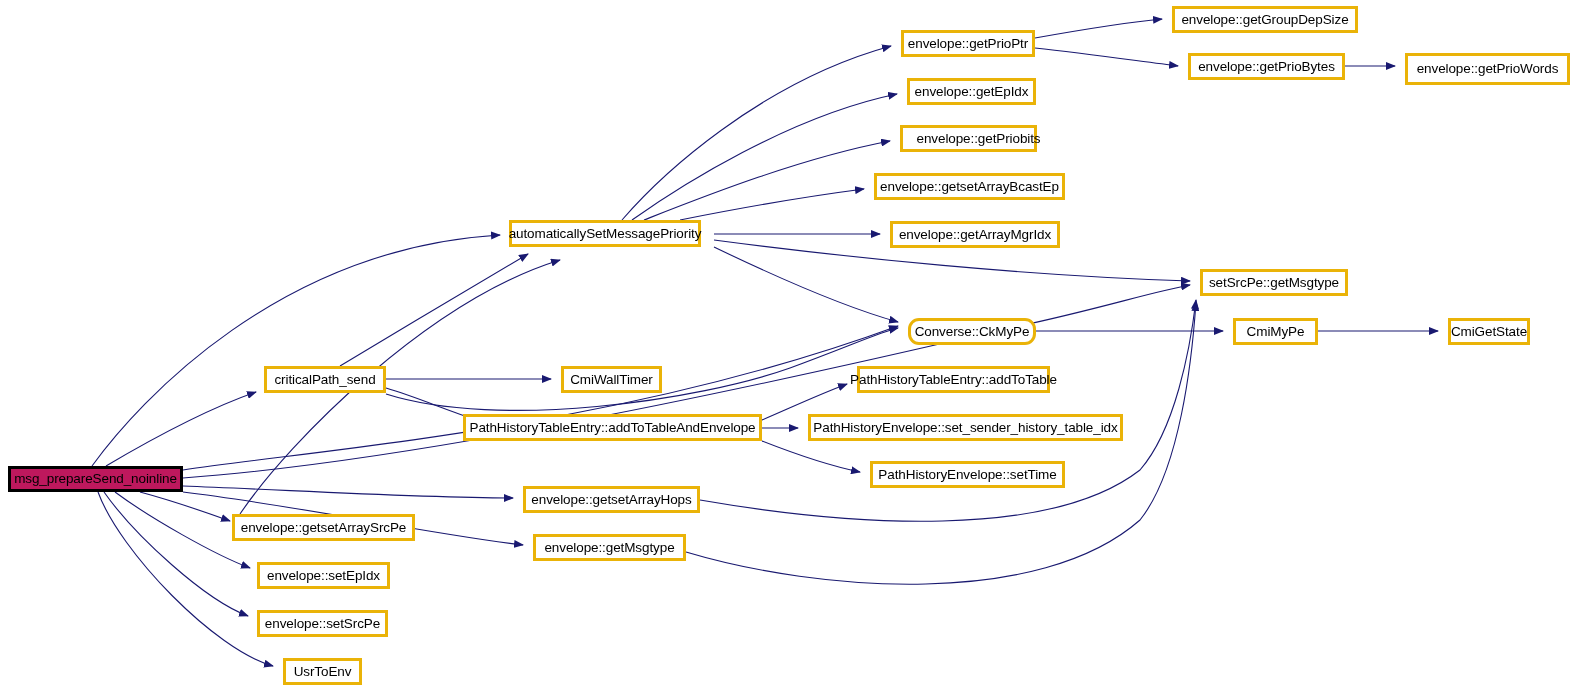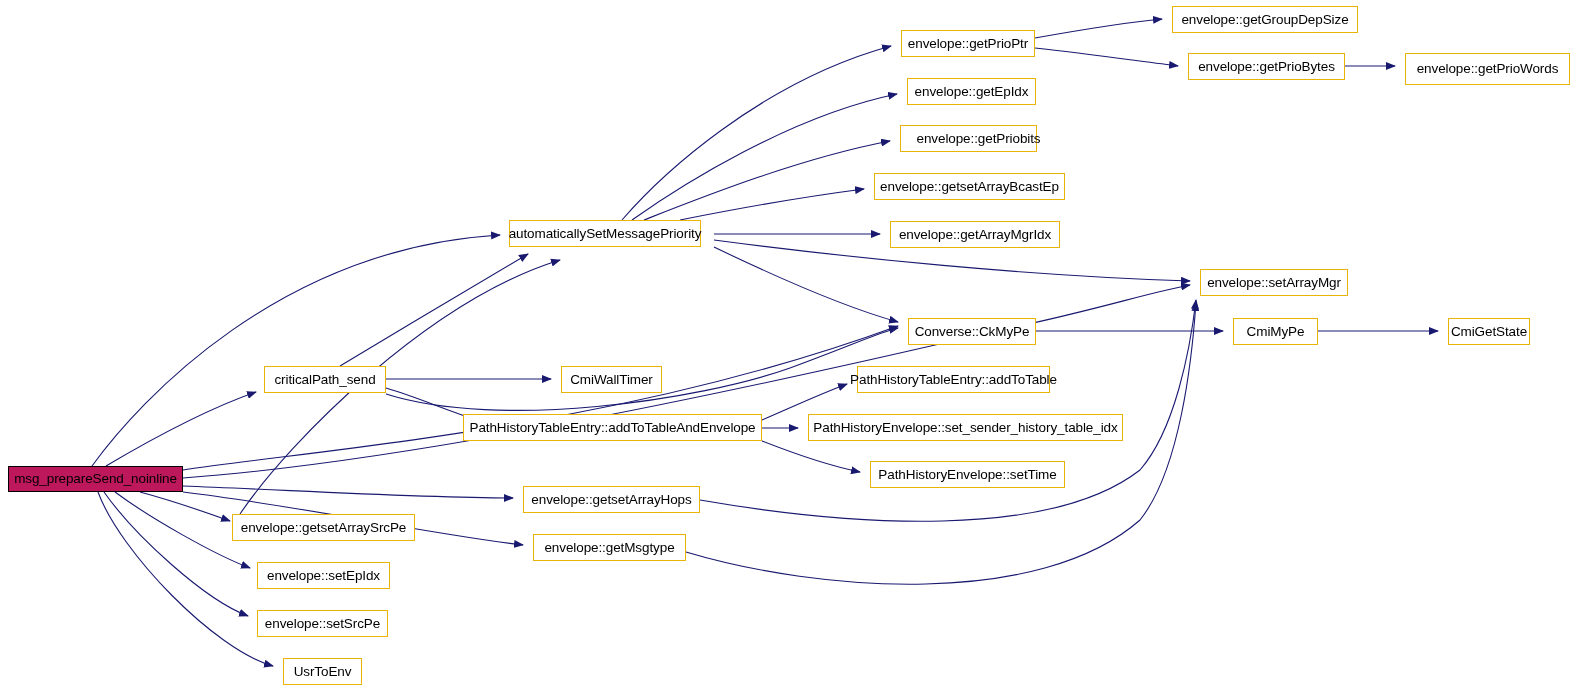--- a/index.html
+++ b/index.html
@@ -19,21 +19,21 @@
     position: absolute;
     left: 0;
     top: 0;
     width: 1579px;
     height: 691px;
     pointer-events: none;
   }
   .node {
     position: absolute;
     box-sizing: border-box;
-    border: 1px solid #eab308;
+    border: 3px solid #eab308;
     background: #ffffff;
     color: #000000;
     font-size: 13.5px;
     line-height: 1;
     display: flex;
     align-items: center;
     justify-content: center;
     white-space: nowrap;
     letter-spacing: -0.1px;
     z-index: 5;
@@ -92,22 +92,22 @@
       <div class="node highlight" style="left: 8px; top: 466px; width: 175px; height: 26px;">msg_prepareSend_noinline</div>
       <div class="node" style="left: 509px; top: 220px; width: 192px; height: 27px;">automaticallySetMessagePriority</div>
       <div class="node" style="left: 901px; top: 30px; width: 134px; height: 27px;">envelope::getPrioPtr</div>
       <div class="node" style="left: 907px; top: 78px; width: 129px; height: 27px;">envelope::getEpIdx</div>
       <div class="node" style="left: 900px; top: 125px; width: 137px; height: 27px; padding-left: 20px;">envelope::getPriobits</div>
       <div class="node" style="left: 874px; top: 173px; width: 191px; height: 27px;">envelope::getsetArrayBcastEp</div>
       <div class="node" style="left: 890px; top: 221px; width: 170px; height: 27px;">envelope::getArrayMgrIdx</div>
       <div class="node" style="left: 1172px; top: 6px; width: 186px; height: 27px;">envelope::getGroupDepSize</div>
       <div class="node" style="left: 1188px; top: 53px; width: 157px; height: 27px;">envelope::getPrioBytes</div>
       <div class="node" style="left: 1405px; top: 53px; width: 165px; height: 32px;">envelope::getPrioWords</div>
-      <div class="node" style="left: 1200px; top: 269px; width: 148px; height: 27px;">envelope::setArrayMgr</div>
-      <div class="node" style="left: 908px; top: 318px; width: 128px; height: 27px;">Converse::CkMyPe</div>
+      <div class="node" style="left: 1200px; top: 269px; width: 148px; height: 27px;">setSrcPe::getMsgtype</div>
+      <div class="node" style="left: 908px; top: 318px; width: 128px; height: 27px; border-radius: 11px;">Converse::CkMyPe</div>
       <div class="node" style="left: 1233px; top: 318px; width: 85px; height: 27px;">CmiMyPe</div>
       <div class="node" style="left: 1448px; top: 318px; width: 82px; height: 27px;">CmiGetState</div>
       <div class="node" style="left: 264px; top: 366px; width: 122px; height: 27px;">criticalPath_send</div>
       <div class="node" style="left: 561px; top: 366px; width: 101px; height: 27px;">CmiWallTimer</div>
       <div class="node" style="left: 857px; top: 366px; width: 193px; height: 27px;">PathHistoryTableEntry::addToTable</div>
       <div class="node" style="left: 463px; top: 414px; width: 299px; height: 27px;">PathHistoryTableEntry::addToTableAndEnvelope</div>
       <div class="node" style="left: 808px; top: 414px; width: 315px; height: 27px;">PathHistoryEnvelope::set_sender_history_table_idx</div>
       <div class="node" style="left: 870px; top: 461px; width: 195px; height: 27px;">PathHistoryEnvelope::setTime</div>
       <div class="node" style="left: 523px; top: 486px; width: 177px; height: 27px;">envelope::getsetArrayHops</div>
       <div class="node" style="left: 232px; top: 514px; width: 183px; height: 27px;">envelope::getsetArraySrcPe</div>

